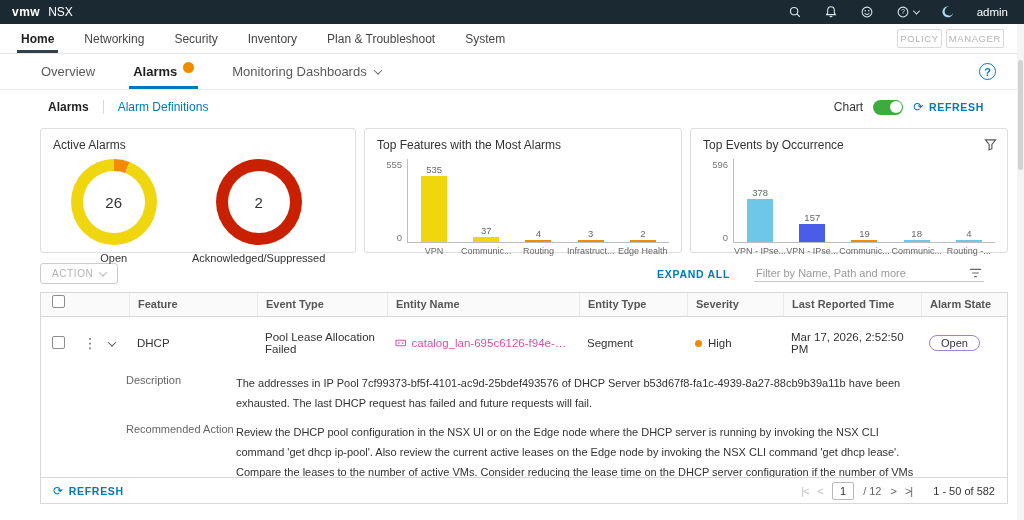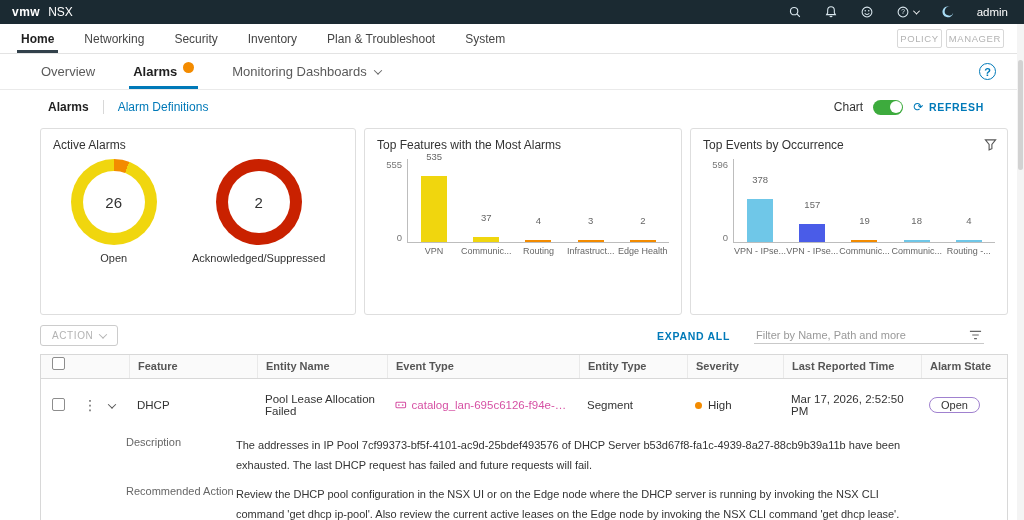--- a/index.html
+++ b/index.html
@@ -46,39 +46,39 @@
 .vdiv{width:1px;height:14px;background:#d8d8d8}
 .subnav-right{margin-left:auto;display:flex;align-items:center;gap:10px}
 .chart-label{font-size:12px;color:#333}
 .toggle{width:30px;height:15px;border-radius:8px;background:#3dab3d;position:relative;display:inline-block;cursor:pointer}
 .toggle .knob{position:absolute;right:1.5px;top:1.5px;width:12px;height:12px;border-radius:50%;background:#fff}
 .refresh{color:#0079b8;font-size:10.5px;letter-spacing:.7px;display:inline-flex;align-items:center;gap:5px;font-weight:bold;cursor:pointer}
 .ricon{font-size:12px;font-weight:normal}
 
 
 .cards{display:flex;gap:8px;padding:6px 16px 0 40px}
-.card{border:1px solid #dedede;border-radius:3px;background:#fff;height:187px;padding:9px 12px;position:relative}
+.card{border:1px solid #dedede;border-radius:3px;background:#fff;height:125px;padding:9px 12px;position:relative}
 .card-donuts{width:316px}
 .card-bar{width:318px}
 .card-title{font-size:12px;font-weight:normal;color:#333;white-space:nowrap;overflow:hidden}
 .funnel{position:absolute;top:9px;right:10px;cursor:pointer}
 
 .donut-row{display:flex;justify-content:space-around;margin-top:7px}
 .donut-block{display:flex;flex-direction:column;align-items:center;gap:7px}
 .donut{width:86px;height:86px;border-radius:50%;position:relative}
 .donut-hole{position:absolute;inset:12px;border-radius:50%;background:#fff}
 .donut-value{position:absolute;inset:0;display:flex;align-items:center;justify-content:center;font-size:15px;color:#333}
 .donut-label{font-size:11px;color:#333;white-space:nowrap}
 
 .chart{display:flex;margin-top:7px}
 .yaxis{width:30px;display:flex;flex-direction:column;justify-content:space-between;align-items:flex-end;padding-right:5px;font-size:9.5px;color:#777;height:84px}
 .plotwrap{flex:1}
 .plot{height:84px;border-left:1px solid #bdbdbd;border-bottom:1px solid #bdbdbd;display:flex;align-items:flex-end;justify-content:space-around}
 .bar-col{display:flex;flex-direction:column;align-items:center;justify-content:flex-end;width:20%}
-.bar-val{font-size:9.5px;color:#666;margin-bottom:14px}
+.bar-val{font-size:9.5px;color:#666;margin-bottom:1px}
 .bar{width:26px}
 .xlabels{display:flex;padding-left:1px}
 .xlab{width:20%;text-align:center;font-size:9px;color:#666;white-space:nowrap;overflow:hidden;margin-top:3px}
 
 
 .toolbar{display:flex;align-items:center;padding:10px 40px 8px;gap:16px}
 .action-btn{display:inline-flex;align-items:center;gap:7px;border:1px solid #ccc;border-radius:3px;background:#fff;color:#b3b3b3;font-size:10px;letter-spacing:.6px;padding:4px 11px;font-family:inherit}
 .action-btn .chev{color:#b3b3b3}
 .toolbar-right{margin-left:auto;display:flex;align-items:center;gap:24px}
 .expand-all{color:#0079b8;font-size:10.5px;letter-spacing:.7px;font-weight:bold;cursor:pointer}
@@ -344,22 +344,22 @@
   </div>
 </div>
 
 <div class="tablewrap">
 
   <div class="tgrid thead">
     <div class="hcell nob"><span class="cb"></span></div>
     <div class="hcell nob"></div>
     <div class="hcell nob"></div>
     <div class="hcell">Feature</div>
+    <div class="hcell">Event Type</div>
     <div class="hcell">Entity Name</div>
-    <div class="hcell">Event Type</div>
     <div class="hcell">Entity Type</div>
     <div class="hcell">Severity</div>
     <div class="hcell">Last Reported Time</div>
     <div class="hcell">Alarm State</div>
   </div>
 
   <div class="tgrid trow">
     <div class="cell"><span class="cb"></span></div>
     <div class="cell dots">⋮</div>
     <div class="cell"><span class="chev rowchev"></span></div>

